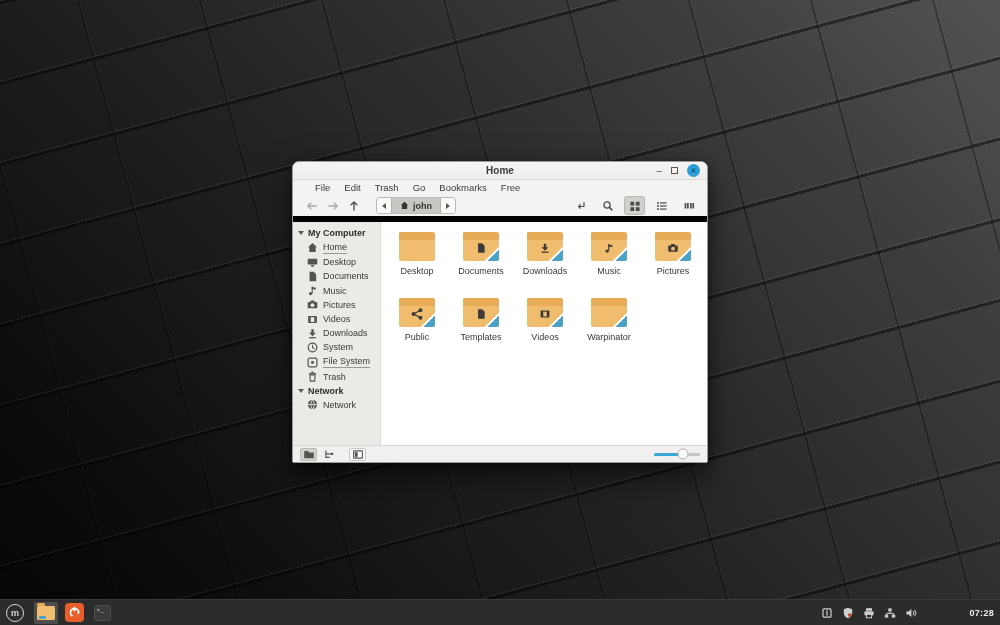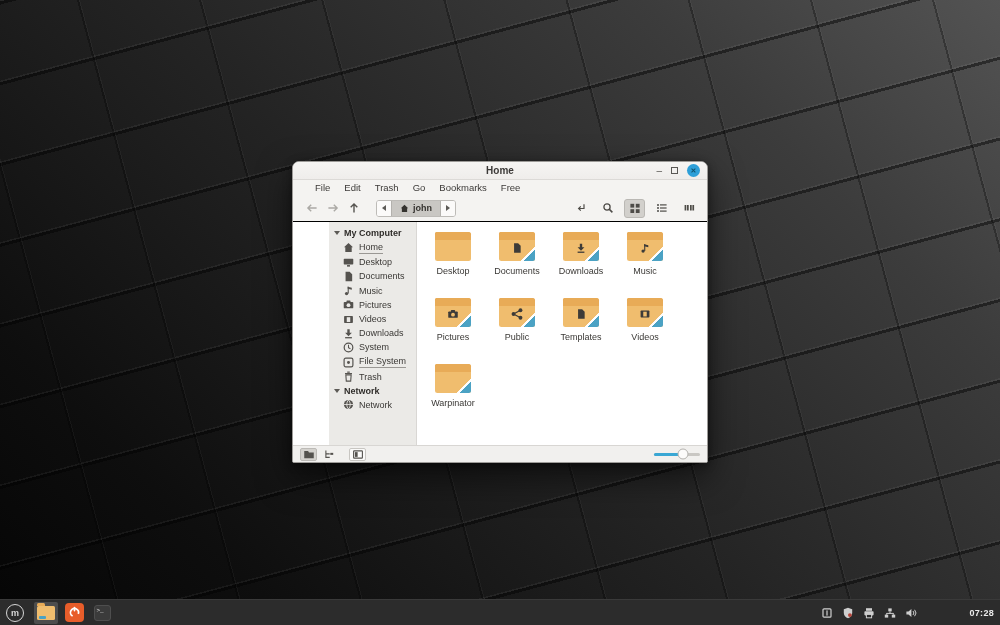--- a/index.html
+++ b/index.html
@@ -30,33 +30,33 @@
   .wc { font-size:10px; color:#5a5855; line-height:1; cursor:default; }
   .wc-max { width:7px; height:7px; border:1.2px solid #5a5855; }
   .wc-close {
     width:13px; height:13px; border-radius:50%; background:#2d9fd8;
     color:#10546f; font-size:7px; font-weight:bold; display:flex; align-items:center; justify-content:center;
   }
 
   .menubar { height:15px; background:#f4f3f1; display:flex; align-items:center; gap:14px; padding-left:22px; font-size:9.5px; color:#3c3a38; flex:0 0 auto; }
   .menubar span { cursor:default; }
 
-  .toolbar { height:27px; background:#f4f3f1; border-bottom:1px solid #000000; display:flex; align-items:center; padding:0 8px; flex:0 0 auto; }
+  .toolbar { height:27px; background:#f4f3f1; border-bottom:6px solid #000000; display:flex; align-items:center; padding:0 8px; flex:0 0 auto; }
   .nav-btn { width:21px; height:18px; display:flex; align-items:center; justify-content:center; color:#55534f; }
   .nav-btn.dim { color:#aba9a5; }
   .pathbar { display:flex; margin-left:12px; height:17px; border:1px solid #bdbbb7; border-radius:3px; overflow:hidden; background:#fdfdfc; }
   .path-chev { width:14px; display:flex; align-items:center; justify-content:center; background:#fbfaf9; }
   .tri-l { width:0; height:0; border-top:3.5px solid transparent; border-bottom:3.5px solid transparent; border-right:4.5px solid #5c5a56; }
   .tri-r { width:0; height:0; border-top:3.5px solid transparent; border-bottom:3.5px solid transparent; border-left:4.5px solid #5c5a56; }
   .path-seg { display:flex; align-items:center; gap:4px; padding:0 8px; background:#c9c7c3; border-left:1px solid #b3b1ad; border-right:1px solid #b3b1ad; font-size:9px; font-weight:bold; color:#35332f; }
   .toolbar-right { margin-left:auto; display:flex; align-items:center; gap:6px; }
   .tb-btn { width:21px; height:19px; border-radius:3px; display:flex; align-items:center; justify-content:center; color:#4e4c48; }
   .tb-btn.active { background:#d2d0cc; border:1px solid #bab8b4; }
 
-  .win-body { flex:1 1 auto; display:flex; min-height:0;margin-left:36px; }
+  .win-body { flex:1 1 auto; display:flex; min-height:0; }
   .sidebar { width:88px; flex:0 0 88px; background:#ebeae7; border-right:1px solid #d9d7d4; padding-top:4px; overflow:hidden; --hole:#ebeae7; }
   .sb-header { display:flex; align-items:center; gap:4px; padding:2px 0 2px 5px; font-size:9px; font-weight:bold; color:#2f2d2a; }
   .sb-tri { width:0; height:0; border-left:3.5px solid transparent; border-right:3.5px solid transparent; border-top:4.5px solid #5c5a56; }
   .sb-item { display:flex; align-items:center; gap:5px; padding:1.6px 0 1.6px 14px; font-size:9px; color:#3a3835; }
   .sb-item .icon { color:#55534f; display:flex; }
   .sb-label.ul { border-bottom:1px solid #9a9894; padding-bottom:1px; }
 
   .content { flex:1 1 auto; background:#ffffff; padding:6px 0 0 4px; display:flex; flex-wrap:wrap; align-content:flex-start; --hole:#f0bd6e; }
   .file-cell { width:64px; height:66px; display:flex; flex-direction:column; align-items:center; }
   .folder { position:relative; width:36px; height:29px; margin-top:4px; background:#f0bd6e; border-radius:2.5px; }

